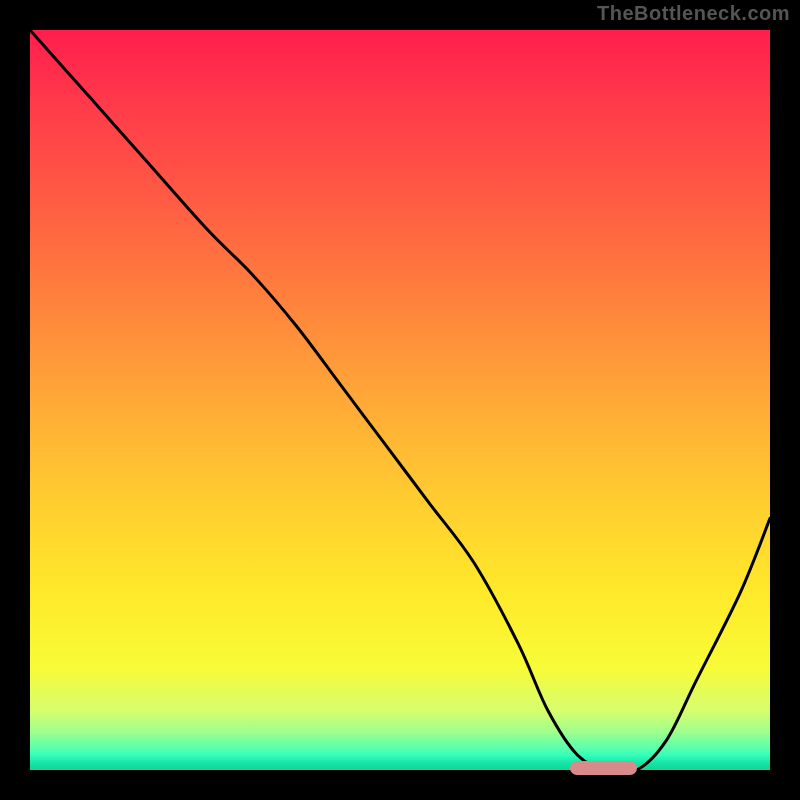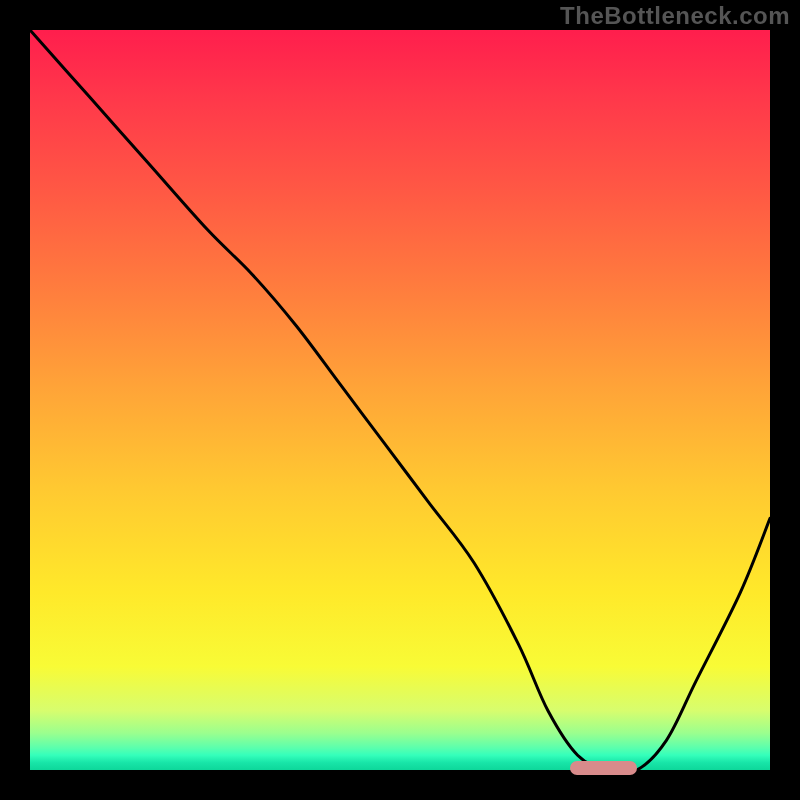--- a/index.html
+++ b/index.html
@@ -14,21 +14,21 @@
   .stage {
     position: relative;
     width: 800px;
     height: 800px;
   }
   .watermark {
     position: absolute;
     top: 2px;
     right: 10px;
     color: #555;
-    font-size: 24px;
+    font-size: 20px;
     font-weight: 600;
     letter-spacing: 0.5px;
     z-index: 10;
     user-select: none;
   }
   .plot-area {
     position: absolute;
     left: 30px;
     top: 30px;
     width: 740px;

